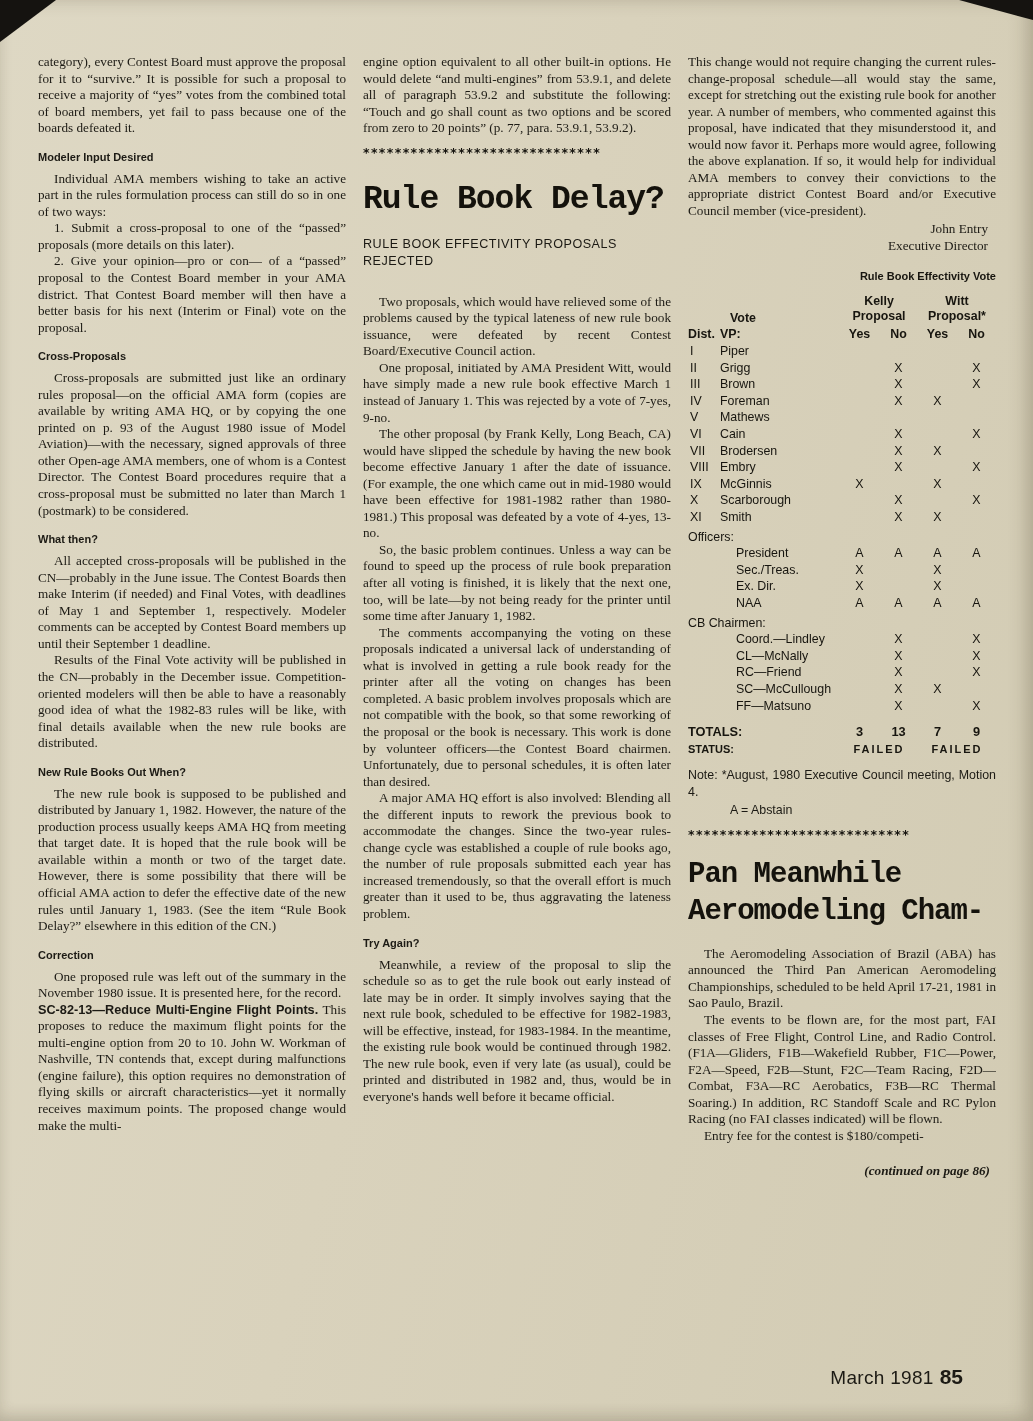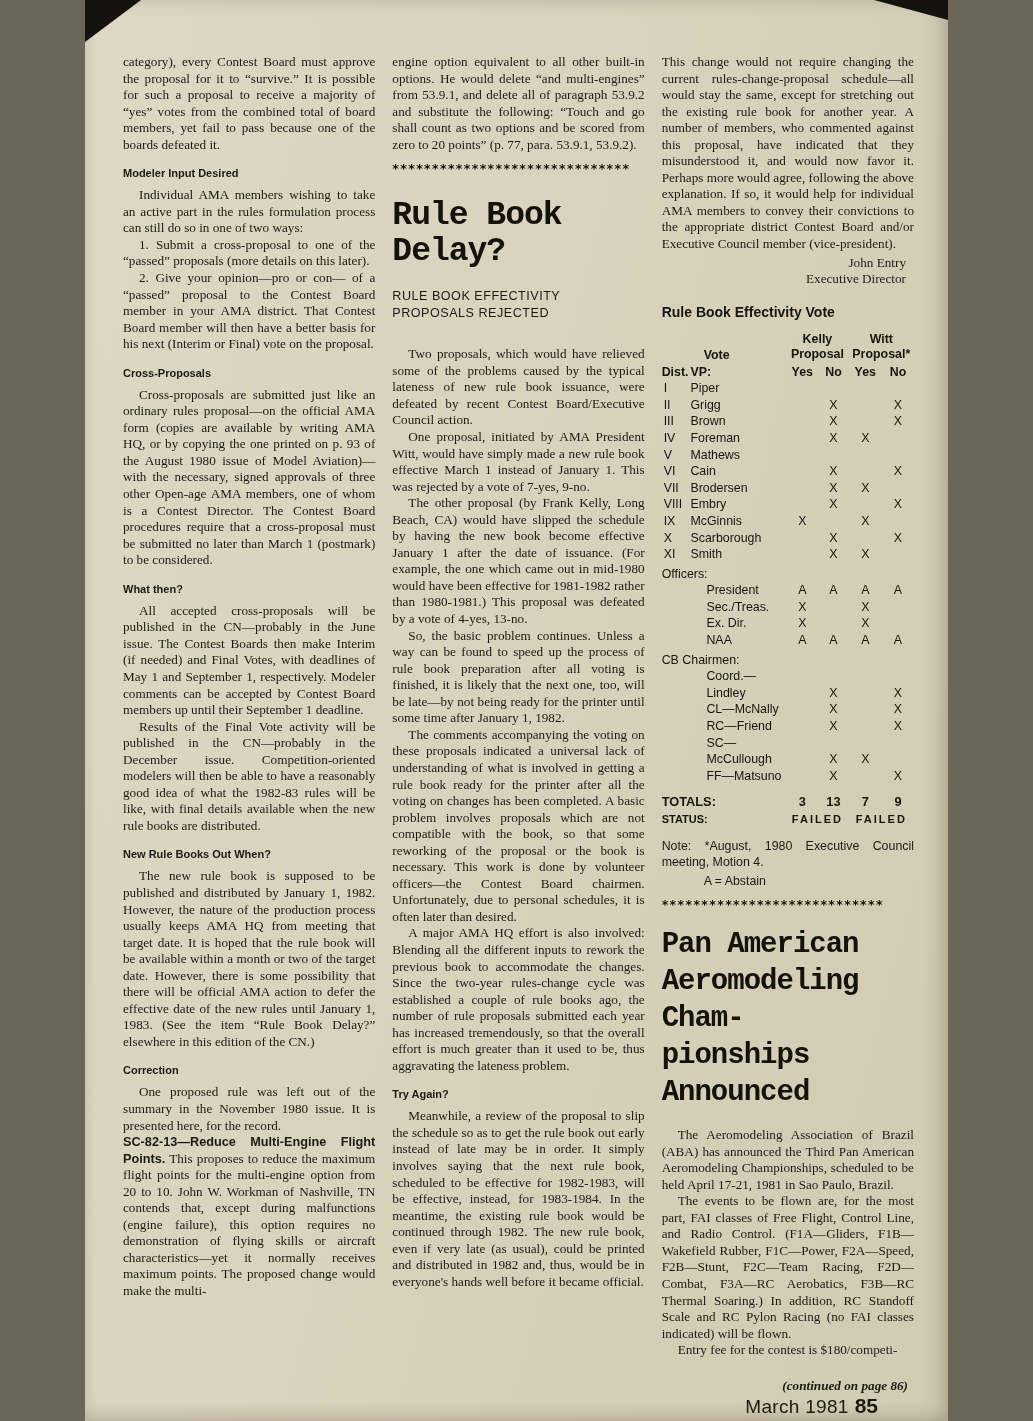--- a/index.html
+++ b/index.html
@@ -1,18 +1,18 @@
 <!DOCTYPE html>
 <html><head>
 <meta charset="utf-8">
 <style>
   html,body { margin:0; padding:0; background:#6b6658; }
   .page {
     position:relative;
-    width:863px; height:1421px;
+    width:1033px; height:1421px;
     margin:0 auto;
     background:linear-gradient(105deg,#ded8c4 0%,#d9d2bc 45%,#d2cbb3 100%);
     color:#1c1a14;
     font-family:"Liberation Serif", serif;
     overflow:hidden;
     box-shadow:inset -8px 0 18px rgba(60,50,30,.18), inset 0 -6px 14px rgba(60,50,30,.10);
   }
   .corner-tl { position:absolute; top:0; left:0; width:56px; height:42px; background:#151310;
     clip-path:polygon(0 0,100% 0,0 100%); }
   .corner-tr { position:absolute; top:0; right:0; width:86px; height:20px; background:#151310;
@@ -33,21 +33,21 @@
     font-size:33px; letter-spacing:-1px; margin:22px 0 10px 0; line-height:36px; }
   .headline.pan { font-size:29px; line-height:37px; margin:14px 0 16px 0; }
 
   .kicker { font-family:"Liberation Sans", sans-serif; font-size:12.6px; letter-spacing:0.5px;
     line-height:17px; margin:18px 0 24px 0; }
 
   .sig { text-align:right; font-size:13.2px; line-height:16.5px; padding-right:8px; margin:2px 0 10px 0; }
 
   
   .vt { font-family:"Liberation Sans", sans-serif; margin:16px 0 6px 0; color:#17150f; }
-  .vt-title { text-align:left; font-weight:bold; font-size:14px; margin-bottom:12px; }
+  .vt-title { text-align:right; font-weight:bold; font-size:11px; margin-bottom:12px; }
   .vt table { border-collapse:collapse; width:100%; font-size:12.4px; line-height:16.6px; }
   .vt td { padding:0; vertical-align:bottom; }
   .vt .c-num { width:32px; } .vt .c-name { width:120px; }
   .vt .c-m { width:39px; }
   .vt-vote { font-weight:bold; padding-left:42px !important; }
   .vt-group { font-weight:bold; text-align:center; line-height:15px; padding-bottom:2px !important; }
   .vt-yn td { font-weight:bold; }
   .vt-yn .vt-mark { text-align:center; }
   .vt-dist, .vt-vp { font-weight:bold; }
   .vt-mark { text-align:center; }
@@ -57,21 +57,21 @@
   .vt-totals td { font-weight:bold; padding-top:10px !important; font-size:12.8px; }
   .vt-status td { font-weight:bold; font-size:11px; }
   .vt-failed { text-align:center; letter-spacing:2px; }
 
   .note { font-family:"Liberation Sans", sans-serif; font-size:12.4px; line-height:16.5px;
     text-align:justify; margin:10px 0 0 0; }
   .note2 { margin-top:2px; padding-left:42px; }
 
   .cont { font-size:13.2px; font-style:italic; font-weight:bold; text-align:right; margin:19px 6px 0 0; }
 
-  .footer { position:absolute; right:70px; bottom:3px; font-family:"Liberation Sans", sans-serif; }
+  .footer { position:absolute; right:70px; bottom:32px; font-family:"Liberation Sans", sans-serif; }
   .f-issue { font-size:19px; letter-spacing:0.3px; }
   .f-page { font-size:21px; font-weight:bold; margin-left:6px; }
 </style>
 </head>
 <body>
 
 <div class="page">
   <div class="corner-tl"></div>
   <div class="corner-tr"></div>
 
@@ -327,23 +327,22 @@
           </tbody>
         </table>
       </div>
 
       <p class="note">Note: *August, 1980 Executive Council meeting, Motion 4.</p>
       <p class="note note2">A = Abstain</p>
 
       <div class="stars">****************************</div>
 
       <div class="headline pan">
-        <div>Pan American</div>
+        <div>Pan Meanwhile</div>
         <div>Aeromodeling Cham-</div>
-        <div>pionships Announced</div>
       </div>
 
       <p class="body indent">The Aeromodeling Association of Brazil (ABA) has announced the Third Pan American Aeromodeling Championships, scheduled to be held April 17-21, 1981 in Sao Paulo, Brazil.</p>
       <p class="body indent">The events to be flown are, for the most part, FAI classes of Free Flight, Control Line, and Radio Control. (F1A—Gliders, F1B—Wakefield Rubber, F1C—Power, F2A—Speed, F2B—Stunt, F2C—Team Racing, F2D—Combat, F3A—RC Aerobatics, F3B—RC Thermal Soaring.) In addition, RC Standoff Scale and RC Pylon Racing (no FAI classes indicated) will be flown.</p>
       <p class="body indent">Entry fee for the contest is $180/competi-</p>
       <p class="cont">(continued on page 86)</p>
     </div>
   </div>
 
   <div class="footer">

